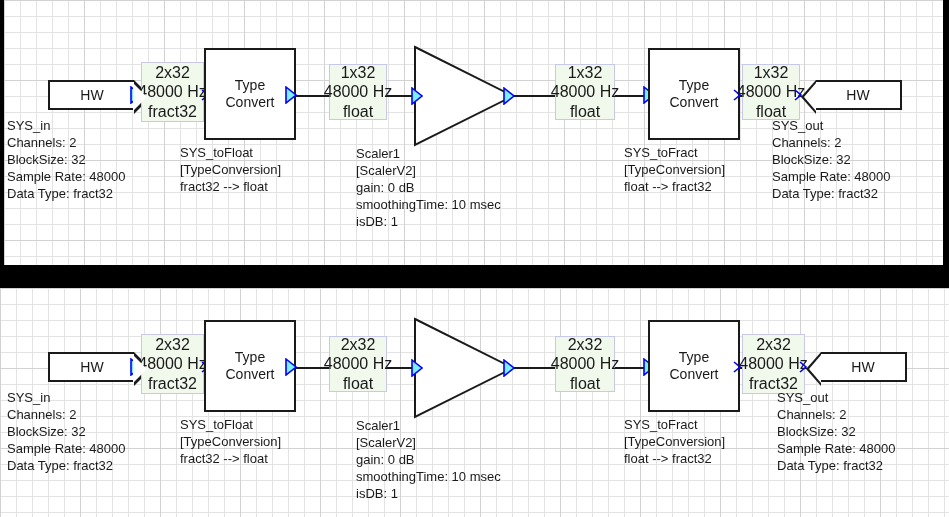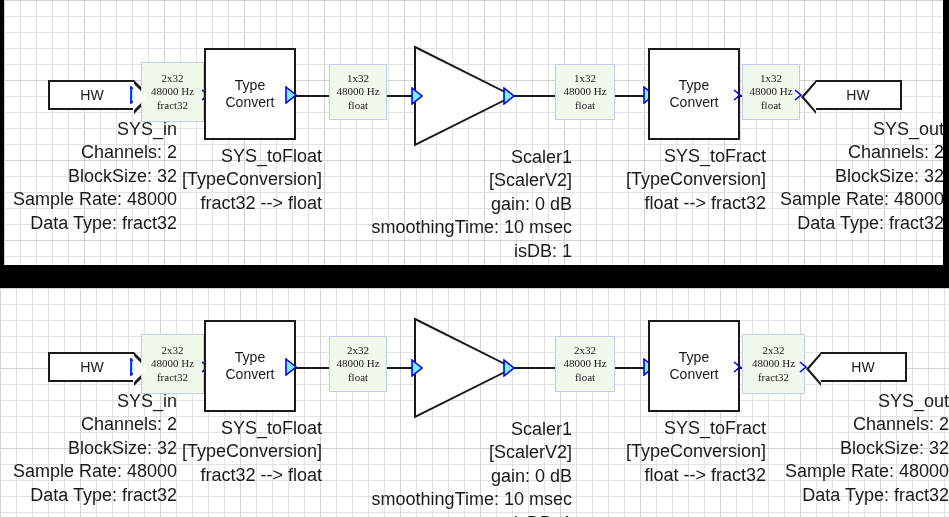--- a/index.html
+++ b/index.html
@@ -82,34 +82,34 @@
 
   
   .scaler{width:104px;height:104px;position:relative;}
   .scaler svg{display:block;}
 
   
   .sig{position:absolute;background:#f1f8ec;border:1px solid #c8c8e8;
        box-sizing:border-box;display:flex;flex-direction:column;
        align-items:center;justify-content:center;
        padding:2px 3px;line-height:1.22;}
-  .sig span{font-size:11px;color:#1a1a1a;white-space:nowrap;font-family:Liberation Serif, serif;}
+  .sig span{font-size:16px;color:#1a1a1a;white-space:nowrap;}
 
   
   .wire{position:absolute;background:#1a1a1a;height:2px;}
 
   
   .port{position:absolute;width:0;height:0;}
   .port-open{ 
     position:absolute;}
   .port svg,.port-open svg{display:block;}
 
   
-  .cap{position:absolute;text-align:right;line-height:1.30;
-       font-size:18px;color:#1a1a1a;white-space:nowrap;}
+  .cap{position:absolute;text-align:left;line-height:1.30;
+       font-size:13px;color:#1a1a1a;white-space:nowrap;}
   .cap div{display:block;}
 
   .left-black{position:absolute;left:0;top:0;width:4px;height:265px;background:#000;}
   .right-black{position:absolute;left:943px;top:0;width:6px;height:265px;background:#000;}
 </style>
 </head>
 <body>
 
 <div class="stage">
 

